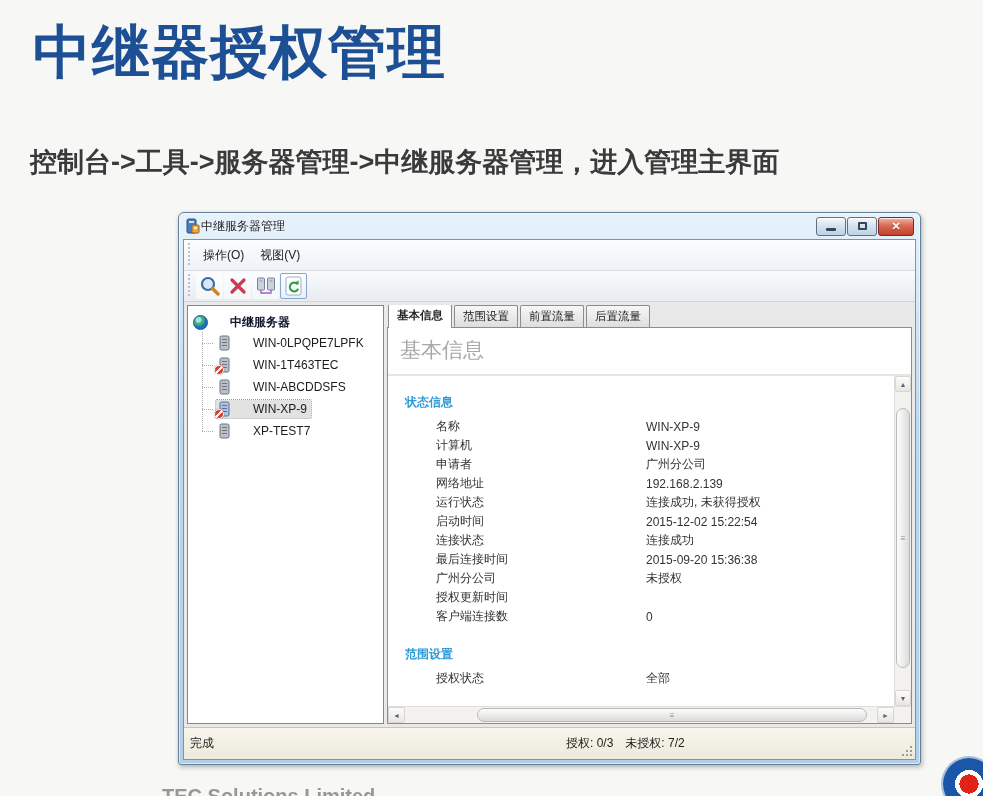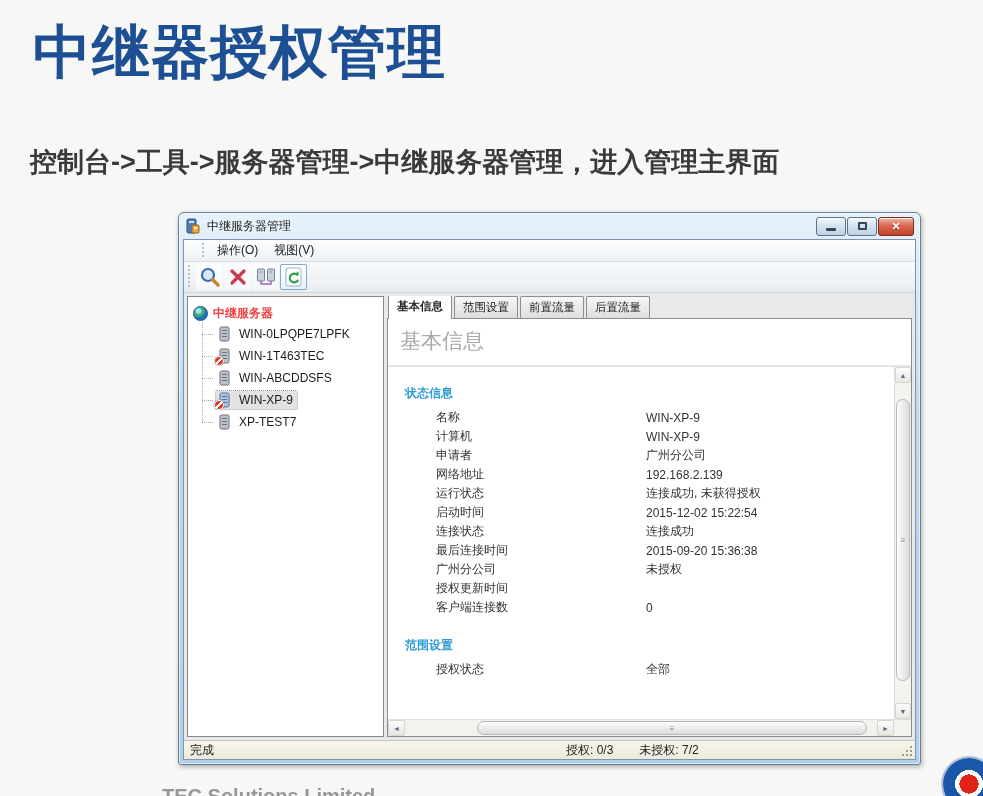--- a/index.html
+++ b/index.html
@@ -35,21 +35,21 @@
 
   
   .win {
     position:absolute; left:178px; top:212px; width:743px; height:553px;
     background:linear-gradient(#e7f2fb, #bdd6ec 40%, #b3cfe7);
     border:1px solid #67809a;
     border-radius:6px 6px 3px 3px;
     box-shadow:1px 2px 5px rgba(0,0,0,.3), inset 0 0 0 1px rgba(255,255,255,.55);
     padding:0 4px 4px 4px;
   }
-  .titlebar { height:26px; display:flex; align-items:center; gap:6px; padding:0 2px; }
+  .titlebar { height:26px; display:flex; align-items:center; padding:0 2px; }
   .app-icon { width:16px; height:16px; flex:0 0 auto; }
   .win-title { font-size:12px; color:#1b1b1b; text-shadow:0 1px 0 rgba(255,255,255,.7); }
   .caption-buttons { margin-left:auto; display:flex; gap:1px; align-items:flex-start; }
   .cap-btn {
     width:30px; height:19px; border:1px solid #5c7086; border-radius:3px;
     background:linear-gradient(#f5f9fc,#d6e3ef 45%,#bfd2e4);
     display:flex; align-items:center; justify-content:center;
     box-shadow:inset 0 1px 0 rgba(255,255,255,.8);
     cursor:default;
   }
@@ -67,52 +67,52 @@
     background:#e9e9e9;
     border:1px solid #7e94aa;
     display:flex; flex-direction:column;
   }
 
   
   .gripper { width:5px; align-self:stretch; margin:3px 3px 3px 1px;
     background:repeating-linear-gradient(to bottom, #b9c2cc 0 2px, transparent 2px 4px);
     background-size:2px 100%; background-repeat:repeat-y; background-position:1px 0; }
   .menubar {
-    height:22px; display:flex; align-items:center; padding-left:16px;
+    height:31px; display:flex; align-items:center; padding-left:2px;
     background:linear-gradient(#fcfdfe,#eef2f7); border-bottom:1px solid #d7dce2;
     font-size:12px; color:#222;
   }
   .menu-item { padding:3px 8px; border-radius:2px; }
   .toolbar {
     height:31px; display:flex; align-items:center; padding-left:2px; gap:1px;
     background:linear-gradient(#f8fafc,#e8ecf1); border-bottom:1px solid #cfd5dc;
   }
   .tool-btn {
     width:27px; height:26px; display:flex; align-items:center; justify-content:center;
     border:1px solid transparent; border-radius:2px; background:rgba(255,255,255,.55);
   }
   .tool-btn.framed { border-color:#86a7cc; background:linear-gradient(#ffffff,#e8f0f8); }
 
   
   .main { flex:1; display:flex; padding:3px; gap:3px; overflow:hidden; }
   .tree-panel {
     width:197px; background:#fff; border:1px solid #828790;
     padding:6px 3px; font-size:12px; overflow:hidden;
   }
-  .tree-root { display:flex; align-items:center; gap:5px; font-weight:bold; color:#ef4444; padding-left:2px; height:20px;text-align:right; }
+  .tree-root { display:flex; align-items:center; gap:22px; font-weight:bold; color:#0f172a; padding-left:2px; height:20px;text-align:right; }
   .globe-icon { width:15px; height:15px; border-radius:50%; flex:0 0 auto;
     background:radial-gradient(circle at 35% 30%, #9fe0f7 0 18%, #3fae6a 30% 42%, #1f6fc0 55% 100%);
     border:1px solid #16508c; }
   .tree-children { position:relative; margin-left:11px; }
   .tree-children::before { content:""; position:absolute; left:0; top:0; bottom:11px;
     border-left:1px dotted #a7adb4; }
   .tree-item { position:relative; height:22px; display:flex; align-items:center; padding-left:14px; }
   .tree-item::before { content:""; position:absolute; left:0; top:11px; width:11px;
     border-top:1px dotted #a7adb4; }
-  .tree-item-inner { display:flex; align-items:center; gap:8px; padding:1px 4px 1px 2px; border-radius:1px; }
+  .tree-item-inner { display:flex; align-items:center; gap:22px; padding:1px 4px 1px 2px; border-radius:1px; }
   .tree-item.selected .tree-item-inner { background:#e2e2e2; outline:1px dotted #9a9a9a; }
   .server-icon-wrap { position:relative; width:13px; height:16px; flex:0 0 auto; }
   .badge-blocked { position:absolute; left:-4px; bottom:-2px; width:10px; height:10px; border-radius:50%;
     background:linear-gradient(135deg, transparent 38%, #fff 38% 58%, transparent 58%), #df3a2c;
     border:1px solid #fff; box-shadow:0 0 1px rgba(0,0,0,.5); }
   .tree-label { color:#1c1c1c; }
 
   
   .right-panel { flex:1; display:flex; flex-direction:column; overflow:hidden; }
   .tab-strip { height:22px; display:flex; align-items:flex-end; gap:2px; padding-left:1px; position:relative; z-index:2; }
@@ -144,25 +144,25 @@
   .harrow { width:17px; height:100%; display:flex; align-items:center; justify-content:center;
     font-size:7px; color:#55667e; background:linear-gradient(#fcfcfc,#e8e6e1); border:1px solid #d9d6cf; border-radius:2px; }
   .htrack { flex:1; position:relative; }
   .hthumb { position:absolute; top:1px; bottom:1px; left:72px; right:10px;
     background:linear-gradient(#fdfdfd,#dcdcdc); border:1px solid #b9b9b4; border-radius:7px;
     display:flex; align-items:center; justify-content:center; font-size:8px; color:#8a8a8a; }
   .scroll-corner { width:17px; background:#f3f2ef; }
 
   
   .statusbar {
-    height:19px; display:flex; align-items:center; position:relative;
+    height:32px; display:flex; align-items:center; position:relative;
     background:linear-gradient(#f7f5ec,#edeadc); border-top:1px solid #c8c5b6;
     font-size:12px; color:#222; padding:0 6px;
   }
-  .status-stats { position:absolute; left:382px; display:flex; gap:26px; }
+  .status-stats { position:absolute; left:382px; display:flex; gap:12px; }
   .resize-grip { position:absolute; right:2px; bottom:2px; width:12px; height:12px;
     background:
       radial-gradient(circle at 10px 10px, #9b9b8e 1.2px, transparent 1.5px),
       radial-gradient(circle at 6px 10px, #9b9b8e 1.2px, transparent 1.5px),
       radial-gradient(circle at 10px 6px, #9b9b8e 1.2px, transparent 1.5px),
       radial-gradient(circle at 2px 10px, #9b9b8e 1.2px, transparent 1.5px),
       radial-gradient(circle at 10px 2px, #9b9b8e 1.2px, transparent 1.5px),
       radial-gradient(circle at 6px 6px, #9b9b8e 1.2px, transparent 1.5px);
   }
 </style>

